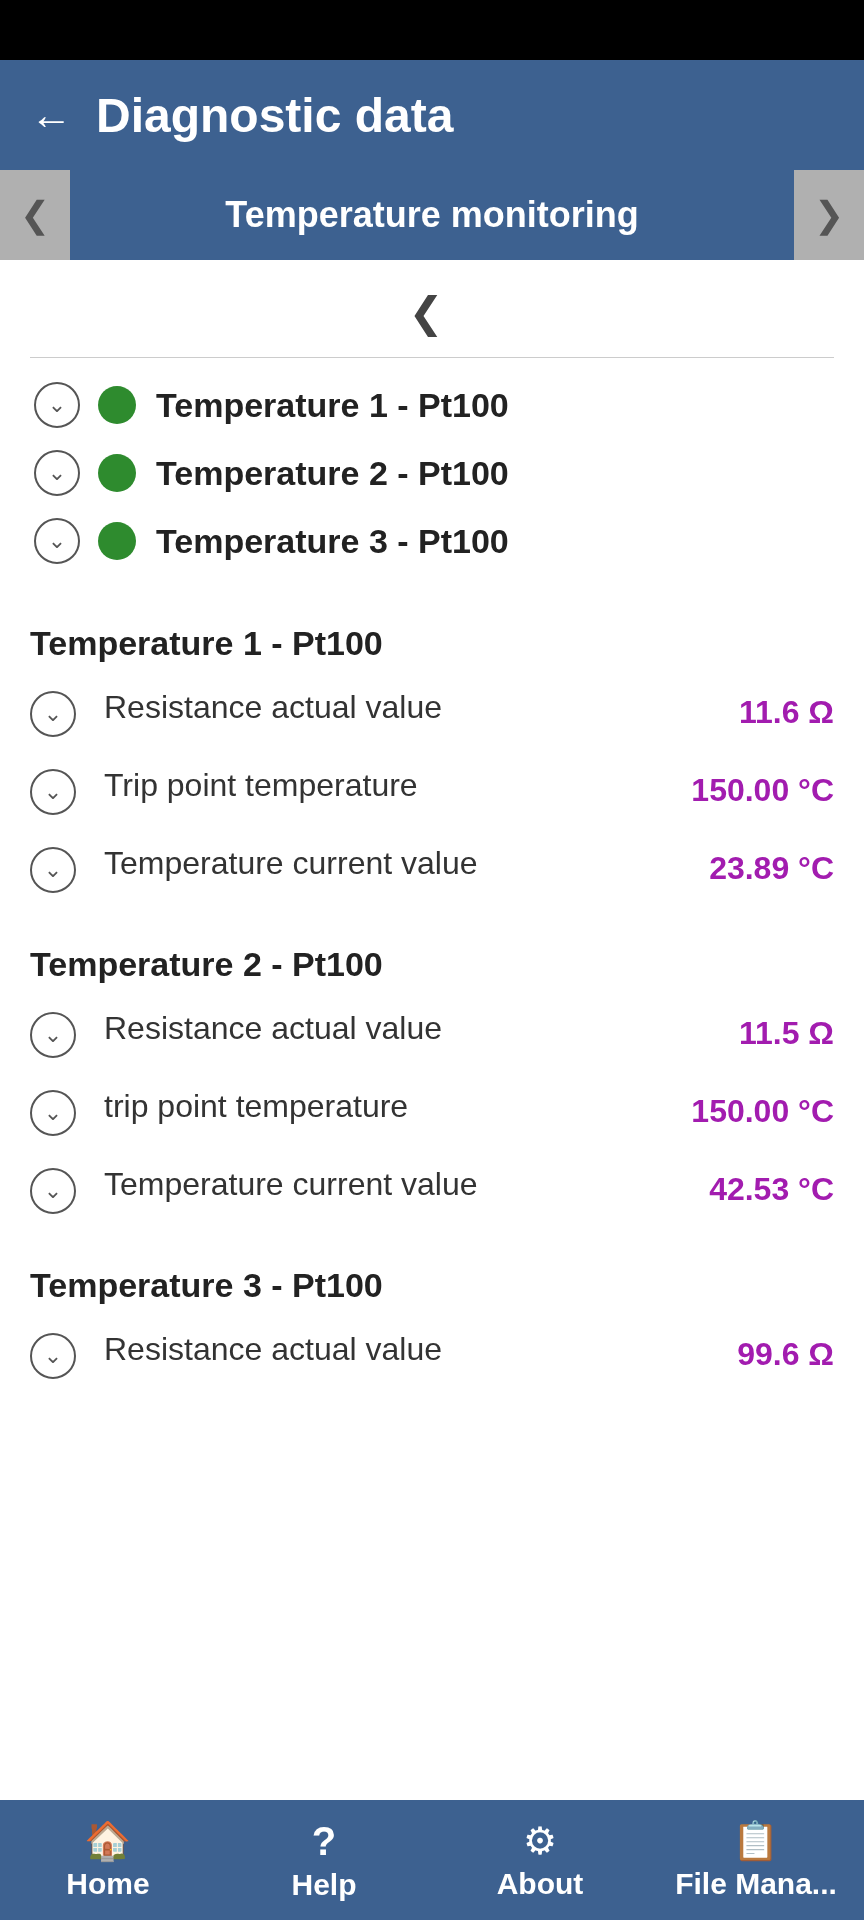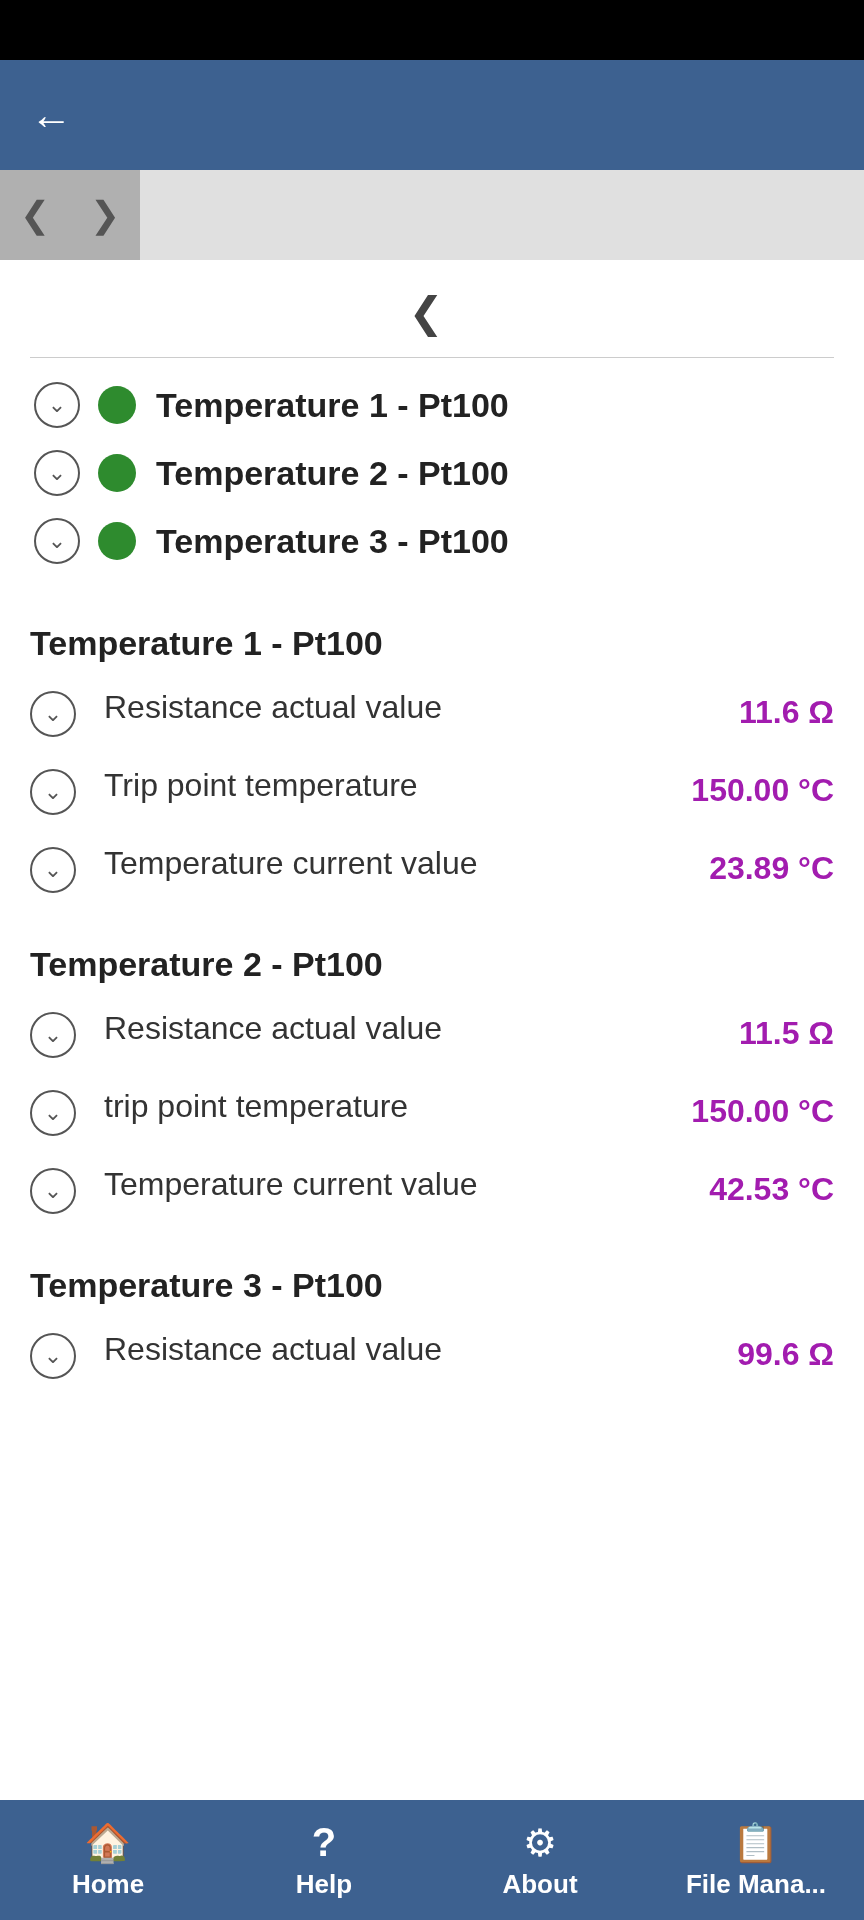--- a/index.html
+++ b/index.html
@@ -231,36 +231,38 @@
       cursor: pointer;
       flex: 1;
     }
 
     .nav-icon {
       font-size: 38px;
       margin-bottom: 4px;
     }
 
     .nav-label {
-      font-size: 26px;
+      font-size: 30px;
       font-weight: bold;
       color: #fff;
     }
   </style>
 </head>
 <body>
 
 <div class="status-bar"></div>
 
 <div class="header">
   <span class="header-back-icon">←</span>
+  <span class="header-title">Diagnostic data</span>
 </div>
 
 <div class="tab-bar">
   <div class="tab-arrow">❮</div>
+  <div class="tab-active">Temperature monitoring</div>
   <div class="tab-arrow">❯</div>
 </div>
 
 <div class="content">
 
   <div class="back-overview">
     <span class="back-overview-icon">❮</span>
   </div>
 
   <div>

